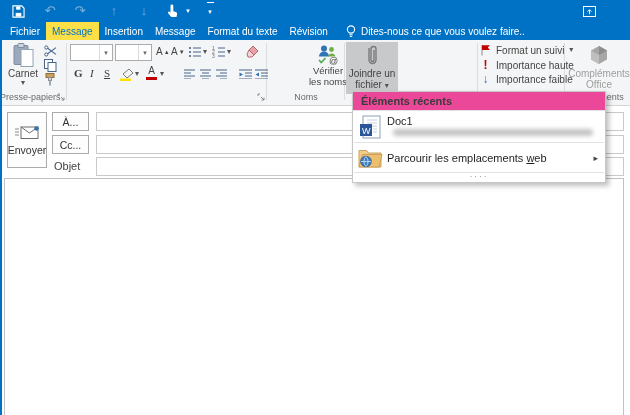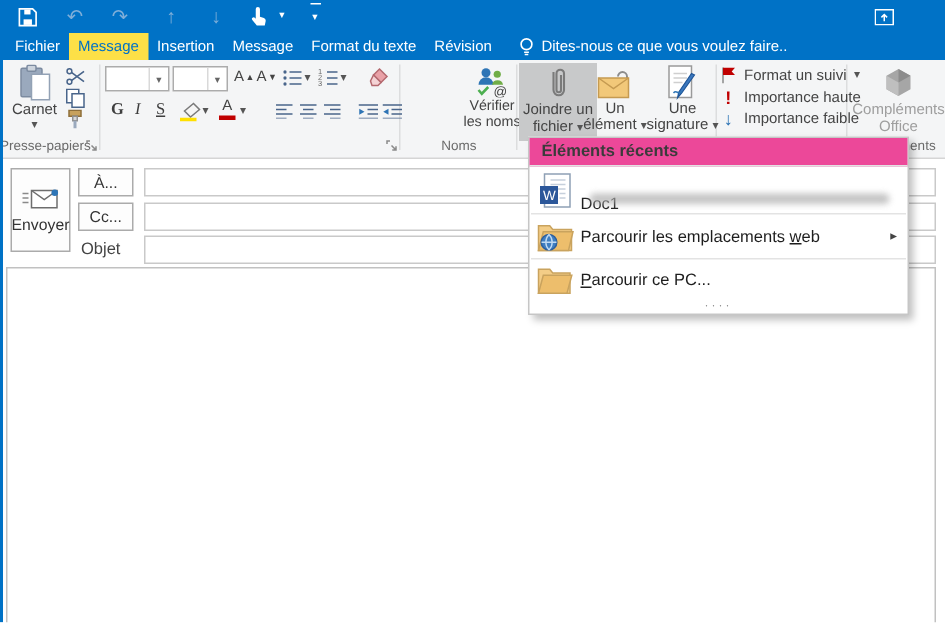--- a/index.html
+++ b/index.html
@@ -269,43 +269,20 @@
 
     <div class="bigbtn pressed" style="left:346px;top:2px;width:52px;height:52px">
       <span style="margin-top:2px">
         <svg width="16" height="24" viewBox="0 0 16 24">
             <path d="M5 4 v12 a3.5 3.5 0 0 0 7 0 V5 a2.5 2.5 0 0 0 -5 0 v11 a1.5 1.5 0 0 0 3 0 V6" fill="none" stroke="#7A7A7A" stroke-width="1.4"></path>
           </svg>
       </span>
       <span class="lbl">Joindre un</span>
       <span class="lbl"><span>fichier</span> <span class="dar">▾</span></span>
     </div>
-    <div class="bigbtn" style="left:390px;top:2px;width:40px;height:52px">
-      <span style="margin-top:4px">
-        <svg width="24" height="21" viewBox="0 0 24 21">
-            <path d="M14 5 a3 3 0 0 1 6 0 v3" fill="none" stroke="#8C8C8C" stroke-width="1.3"></path>
-            <rect x="1" y="6" width="20" height="13" fill="#F2C879" stroke="#C59A51"></rect>
-            <path d="M1 6 l10 7 10 -7" fill="none" stroke="#C59A51"></path>
-          </svg>
-      </span>
-      <span class="lbl">Un</span>
-      <span class="lbl"><span>élément</span> <span class="dar">▾</span></span>
-    </div>
-    <div class="bigbtn" style="left:432px;top:2px;width:46px;height:52px">
-      <span style="margin-top:1px">
-        <svg width="20" height="24" viewBox="0 0 20 24">
-            <rect x="1" y="1" width="15" height="21" fill="#fff" stroke="#9A9A9A"></rect>
-            <path d="M4 6 h9 M4 9 h9 M4 12 h6" stroke="#CFCFCF"></path>
-            <path d="M18 7 L9.5 19 l-2.8 3.2 L7.5 18.5 L16 6z" fill="#3B78BF" stroke="#1F5597" stroke-width="0.8"></path>
-            <path d="M4 19 c2 -2.5 3 1.5 5.5 -1" stroke="#2E75B6" fill="none"></path>
-          </svg>
-      </span>
-      <span class="lbl">Une</span>
-      <span class="lbl"><span>signature</span> <span class="dar">▾</span></span>
-    </div>
 
     <div class="tagrow" style="top:4px">
       <span>
         <svg width="11" height="12" viewBox="0 0 11 12">
             <path d="M2 1 v10.5" stroke="#8A8A8A"></path>
             <path d="M2 1.2 h8 l-2.2 2.4 2.2 2.4 H2z" fill="#C00000"></path>
           </svg>
       </span>
       <span>Format un suivi</span>
       <span class="dar">▾</span>
@@ -360,42 +337,33 @@
     <div class="dd-header">Éléments récents</div>
     <div class="dd-item" style="height:31px">
       <span class="dd-ic">
         <svg width="22" height="24" viewBox="0 0 22 24">
             <rect x="4" y="1" width="17" height="22" fill="#fff" stroke="#8EA0B5"></rect>
             <path d="M8 5 h10 M8 8 h10 M8 11 h10 M14 14 h4 M14 17 h4" stroke="#C6D0DC"></path>
             <rect x="1" y="9" width="12" height="12" fill="#2B579A"></rect>
             <text x="3" y="18.5" font-size="9" fill="#fff" font-family="sans-serif">W</text>
           </svg>
       </span>
-      <span style="align-self:flex-start;margin-top:19px">Doc1</span>
+      <span style="align-self:flex-start;margin-top:4px">Doc1</span>
       <span class="blurline"></span>
     </div>
     <div class="dd-sep"></div>
     <div class="dd-item" style="height:29px">
       <span class="dd-ic">
         <svg width="25" height="21" viewBox="0 0 25 21">
             <path d="M1 3.5 h7.5 l2 2.5 H23 v14 H1z" fill="#F3CD87" stroke="#C9A35E"></path>
             <path d="M1 20 L4.2 7.5 H24 L21 20z" fill="#EDBE6C" stroke="#C9A35E"></path>
             <circle cx="8" cy="14.5" r="5.2" fill="#3F7EC1" stroke="#2C5F9E"></circle>
             <path d="M3 14.5 h10 M8 9.4 a7.2 7.2 0 0 1 0 10.2 M8 9.4 a7.2 7.2 0 0 0 0 10.2" stroke="#BFD9F2" fill="none" stroke-width="0.9"></path>
           </svg>
       </span>
       <span><span>Parcourir les emplacements </span><span class="accel">w</span><span>eb</span></span>
       <span class="dd-sub">▸</span>
     </div>
     <div class="dd-sep"></div>
-    <div class="dd-item" style="height:27px">
-      <span class="dd-ic">
-        <svg width="24" height="19" viewBox="0 0 24 19">
-            <path d="M1 2.5 h7.5 l2 2.5 H22 v13.5 H1z" fill="#F3CD87" stroke="#C9A35E"></path>
-            <path d="M1 18.5 L4.2 6.5 H23.2 L20 18.5z" fill="#EDBE6C" stroke="#C9A35E"></path>
-          </svg>
-      </span>
-      <span><span class="accel">P</span><span>arcourir ce PC...</span></span>
-    </div>
     <div class="dd-grip">····</div>
   </div>
 
 </div>
 
 </body></html>

